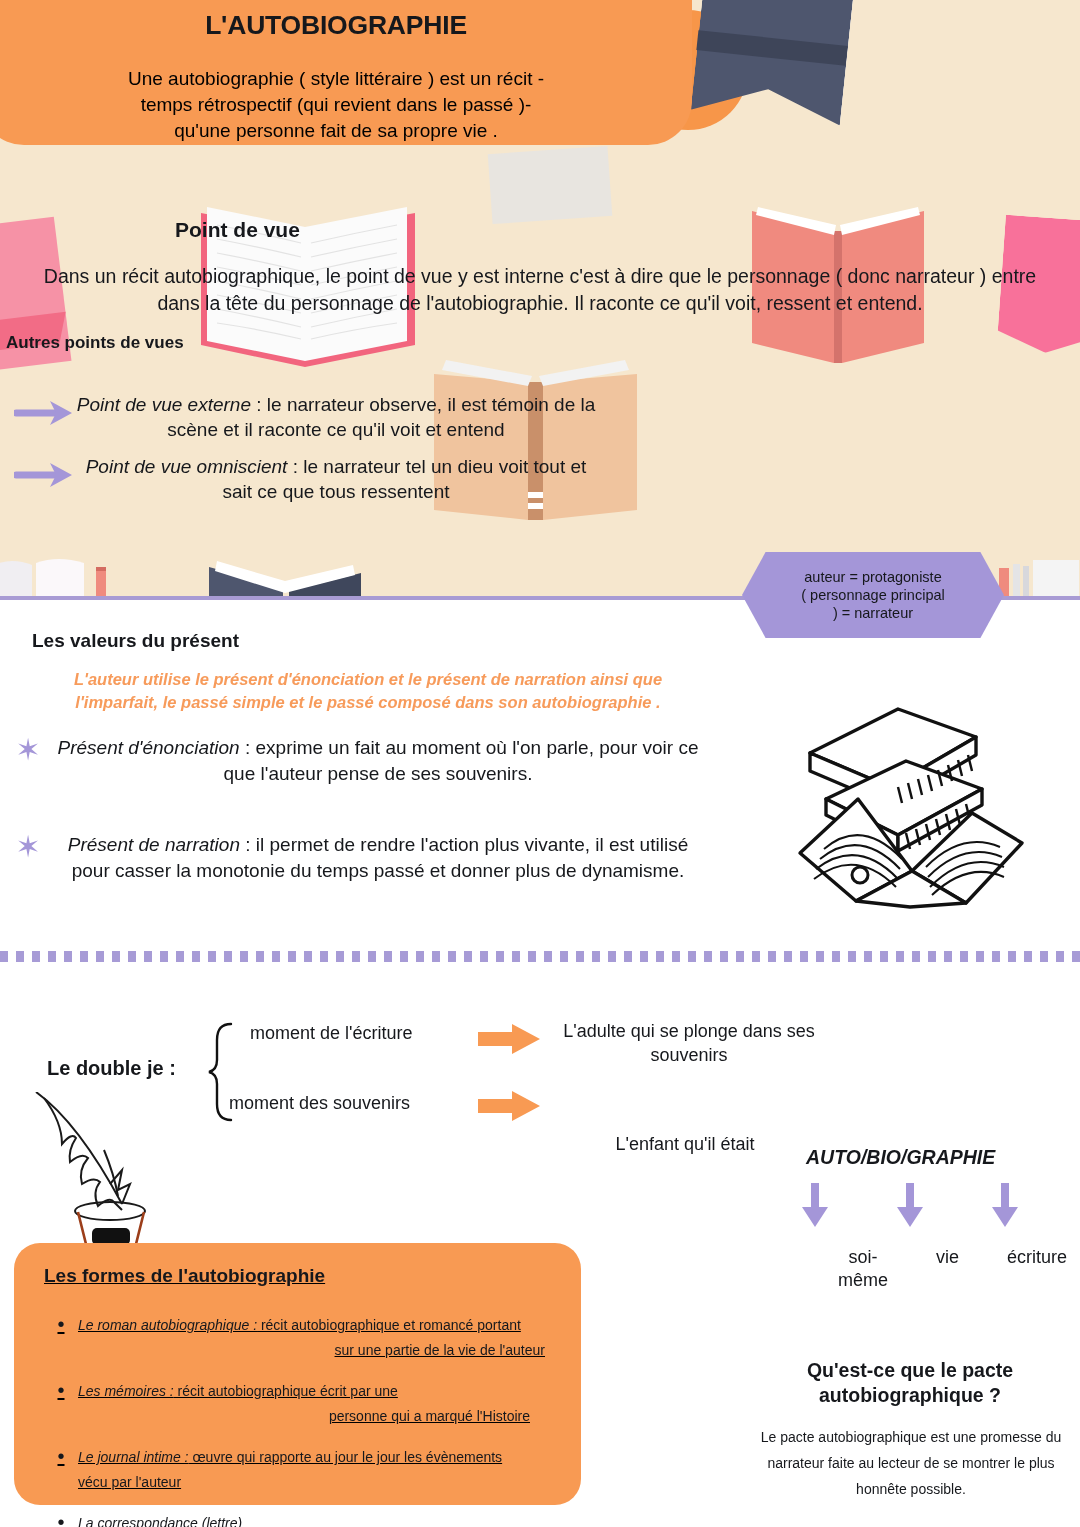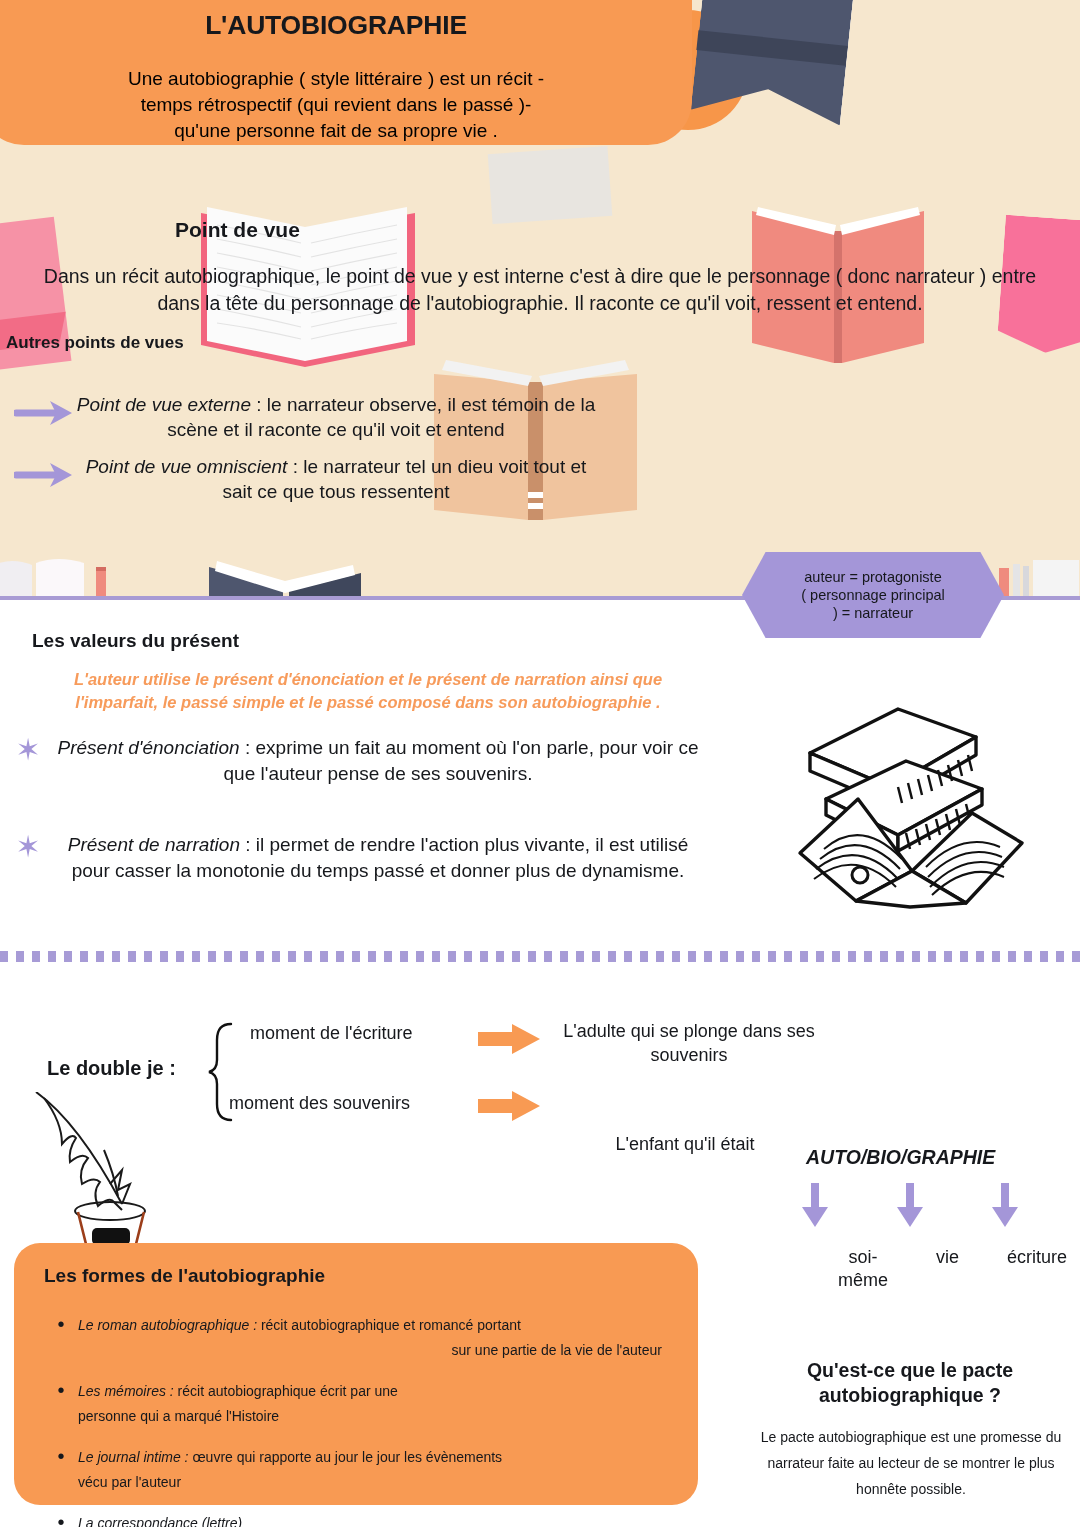--- a/index.html
+++ b/index.html
@@ -174,33 +174,33 @@
   }
   .abg-arrows { position: absolute; left: 800px; top: 1183px;
                 width: 220px; display: flex; justify-content: space-between; }
   .abg-arrow { width: 30px; height: 44px; }
   .abg-words { position: absolute; left: 790px; top: 1246px; width: 240px;
                display: flex; justify-content: space-between; align-items: flex-start; }
   .abg-word { font-size: 18px; line-height: 23px; color: #16181c; text-align: center; margin-left: 48px; }
 
   
   .formes-card {
-    position: absolute; left: 14px; top: 1243px; width: 684px; height: 262px;
-    background: #F89A53; border-radius: 26px; padding: 22px 28px 0 30px;
+    position: absolute; left: 14px; top: 1243px; width: 567px; height: 262px;
+    background: #F89A53; border-radius: 26px; padding: 22px 28px 0 30px; text-decoration: underline;
   }
   .formes-title { font-size: 19px; font-weight: bold; color: #16181c; margin-bottom: 26px; }
   .forme-item { display: flex; align-items: flex-start; margin-bottom: 16px; }
   .forme-bullet { flex: 0 0 34px; font-size: 20px; line-height: 23px; color: #16181c;
                   text-align: center; }
   .forme-body { font-size: 14px; line-height: 25px; color: #16181c; }
   .forme-body em { font-style: italic; }
   .fi-1 .forme-body { width: 640px; }
   .fi-1 .forme-cont { display: block; text-align: right; padding-right: 8px; }
   .fi-2 .forme-body { width: 470px; }
-  .fi-2 .forme-cont { display: block; text-align: left; padding-right: 18px; }
+  .fi-2 .forme-cont { display: block; text-align: right; padding-right: 18px; }
   .fi-3 .forme-body { width: 630px; }
   .fi-3 .forme-cont { display: block; text-align: left; padding-right: 100px; }
 
   
   .pacte-title {
     position: absolute; left: 760px; top: 1358px; width: 300px;
     font-size: 19.5px; font-weight: bold; line-height: 25px;
     color: #16181c; text-align: center;
   }
   .pacte-body {

